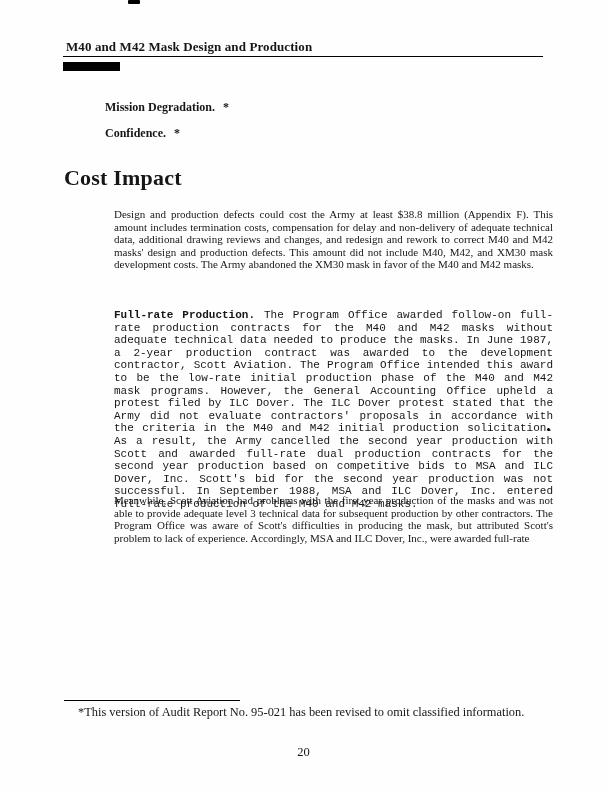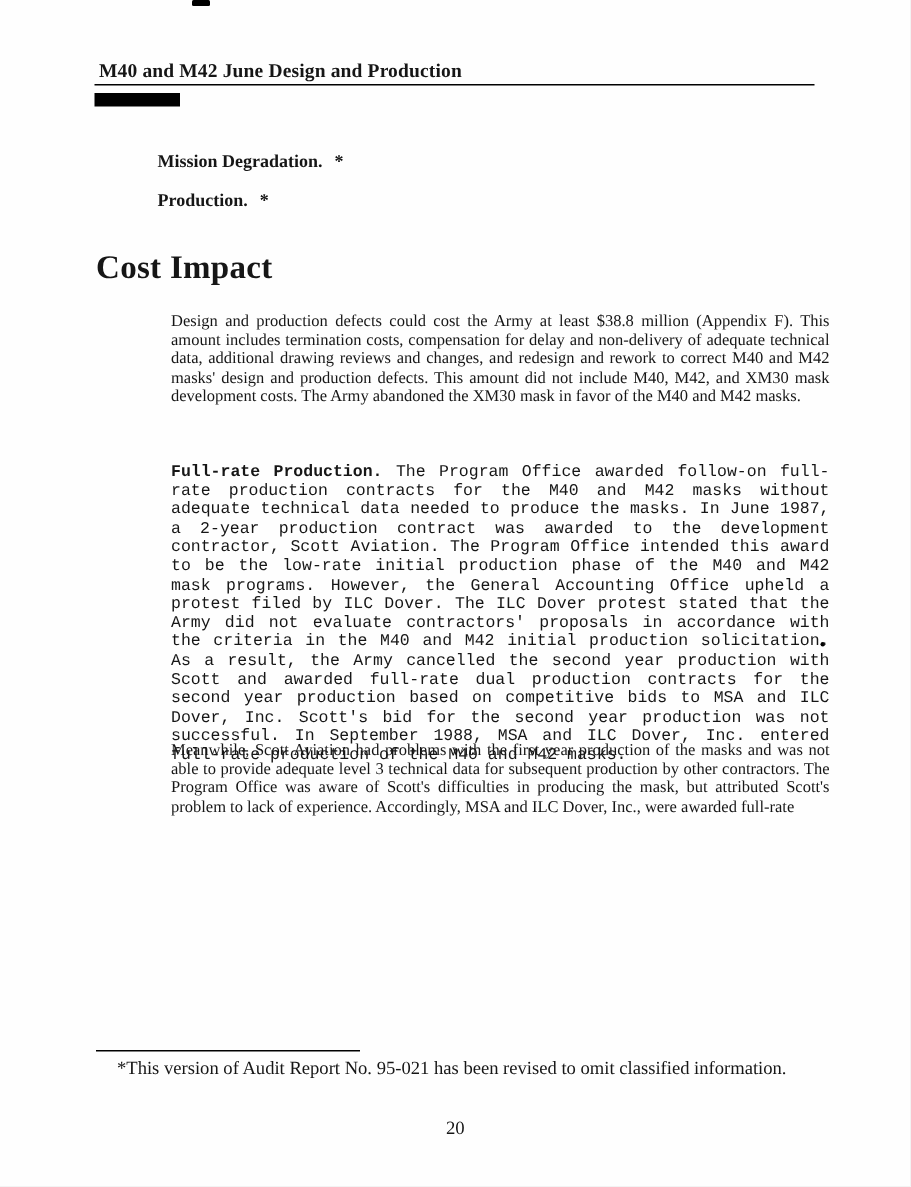--- a/index.html
+++ b/index.html
@@ -72,31 +72,31 @@
 </style>
 </head>
 <body>
 
 <div class="page">
 
   <div class="artifact a-top"></div>
   <div class="artifact a-right"></div>
 
   <header>
-    <div class="hdr-title">M40 and M42 June Design and Production</div>
+    <div class="hdr-title">M40 and M42 Mask Design and Production</div>
     <div class="hdr-rule"></div>
     <div class="hdr-bar"></div>
   </header>
 
   <div class="intro-item i1">
     <span>Mission Degradation.</span><span class="marker">*</span>
   </div>
 
   <div class="intro-item i2">
-    <span>Production.</span><span class="marker">*</span>
+    <span>Confidence.</span><span class="marker">*</span>
   </div>
 
   <h1 class="sec-heading">Cost Impact</h1>
 
   <p class="body p1">Design and production defects could cost the Army at least $38.8 million (Appendix F). This amount includes termination costs, compensation for delay and non-delivery of adequate technical data, additional drawing reviews and changes, and redesign and rework to correct M40 and M42 masks' design and production defects. This amount did not include M40, M42, and XM30 mask development costs. The Army abandoned the XM30 mask in favor of the M40 and M42 masks.</p>
 
   <p class="body p2"><span class="lead">Full-rate Production.</span><span> The Program Office awarded follow-on full-rate production contracts for the M40 and M42 masks without adequate technical data needed to produce the masks. In June 1987, a 2-year production contract was awarded to the development contractor, Scott Aviation. The Program Office intended this award to be the low-rate initial production phase of the M40 and M42 mask programs. However, the General Accounting Office upheld a protest filed by ILC Dover. The ILC Dover protest stated that the Army did not evaluate contractors' proposals in accordance with the criteria in the M40 and M42 initial production solicitation. As a result, the Army cancelled the second year production with Scott and awarded full-rate dual production contracts for the second year production based on competitive bids to MSA and ILC Dover, Inc. Scott's bid for the second year production was not successful. In September 1988, MSA and ILC Dover, Inc. entered full-rate production of the M40 and M42 masks.</span></p>
 
   <p class="body p3">Meanwhile, Scott Aviation had problems with the first year production of the masks and was not able to provide adequate level 3 technical data for subsequent production by other contractors. The Program Office was aware of Scott's difficulties in producing the mask, but attributed Scott's problem to lack of experience. Accordingly, MSA and ILC Dover, Inc., were awarded full-rate</p>
 

